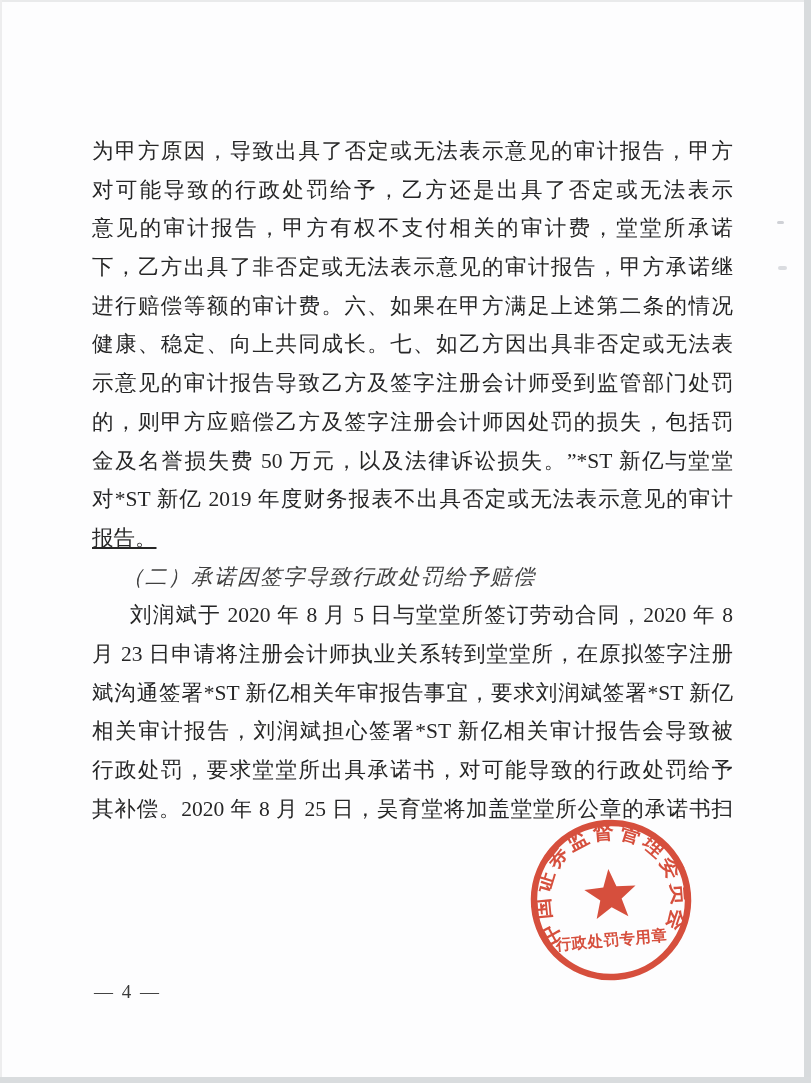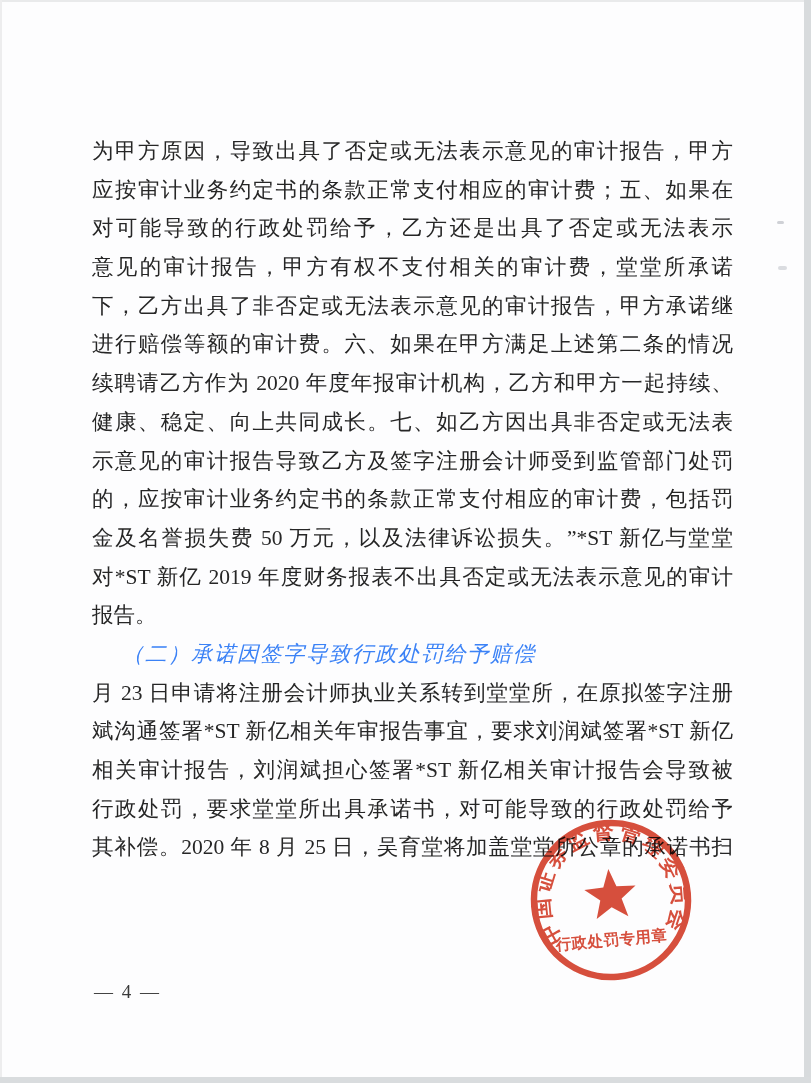--- a/index.html
+++ b/index.html
@@ -25,27 +25,27 @@
     color:#262626;
   }
   .line{
     height:38.7px;
     line-height:38.7px;
     text-align:justify;
     text-align-last:justify;
     text-justify:inter-character;
     overflow:hidden;
   }
-  .line.short{text-align:center;text-align-last:left;}
+  .line.short{text-align:center;text-align-last:left;text-decoration:underline;}
   .line.heading{
     text-align:left;text-align-last:left;
     font-style:italic;
     letter-spacing:1.5px;
     padding-left:30px;
-    color:#3b82f6;
+    color:#404040;
   }
   .line.indent{padding-left:38px;}
 
   .page-number{
     position:absolute;
     left:94px;top:981px;
     font-size:19px;
     letter-spacing:2px;
     color:#3a3a3a;
   }
@@ -74,33 +74,32 @@
   <div class="edge edge-top"></div>
   <div class="edge edge-left"></div>
   <div class="edge edge-right"></div>
   <div class="edge edge-bottom"></div>
 
   <div class="speck speck1"></div>
   <div class="speck speck2"></div>
 
   <div class="doc-text">
     <div class="line">为甲方原因，导致出具了否定或无法表示意见的审计报告，甲方</div>
-    <div class="line">应按审计业务约定书的条款正常支付相应的审计费；五、如果在</div>
     <div class="line">对可能导致的行政处罚给予，乙方还是出具了否定或无法表示</div>
     <div class="line">意见的审计报告，甲方有权不支付相关的审计费，堂堂所承诺</div>
     <div class="line">下，乙方出具了非否定或无法表示意见的审计报告，甲方承诺继</div>
     <div class="line">进行赔偿等额的审计费。六、如果在甲方满足上述第二条的情况</div>
-    <div class="line">续聘请乙方作为 2020 年度年报审计机构，乙方和甲方一起持续、</div>
     <div class="line">健康、稳定、向上共同成长。七、如乙方因出具非否定或无法表</div>
     <div class="line">示意见的审计报告导致乙方及签字注册会计师受到监管部门处罚</div>
-    <div class="line">的，应按审计业务约定书的条款正常支付相应的审计费，包括罚</div>
+    <div class="line">的，则甲方应赔偿乙方及签字注册会计师因处罚的损失，包括罚</div>
     <div class="line">金及名誉损失费 50 万元，以及法律诉讼损失。”*ST 新亿与堂堂</div>
     <div class="line">对*ST 新亿 2019 年度财务报表不出具否定或无法表示意见的审计</div>
     <div class="line short">报告。</div>
     <div class="line heading">（二）承诺因签字导致行政处罚给予赔偿</div>
+    <div class="line indent">刘润斌于 2020 年 8 月 5 日与堂堂所签订劳动合同，2020 年 8</div>
     <div class="line">月 23 日申请将注册会计师执业关系转到堂堂所，在原拟签字注册</div>
     <div class="line">斌沟通签署*ST 新亿相关年审报告事宜，要求刘润斌签署*ST 新亿</div>
     <div class="line">相关审计报告，刘润斌担心签署*ST 新亿相关审计报告会导致被</div>
     <div class="line">行政处罚，要求堂堂所出具承诺书，对可能导致的行政处罚给予</div>
     <div class="line">其补偿。2020 年 8 月 25 日，吴育堂将加盖堂堂所公章的承诺书扫</div>
   </div>
 
   <div class="page-number">— 4 —</div>
 
   <div class="seal">

